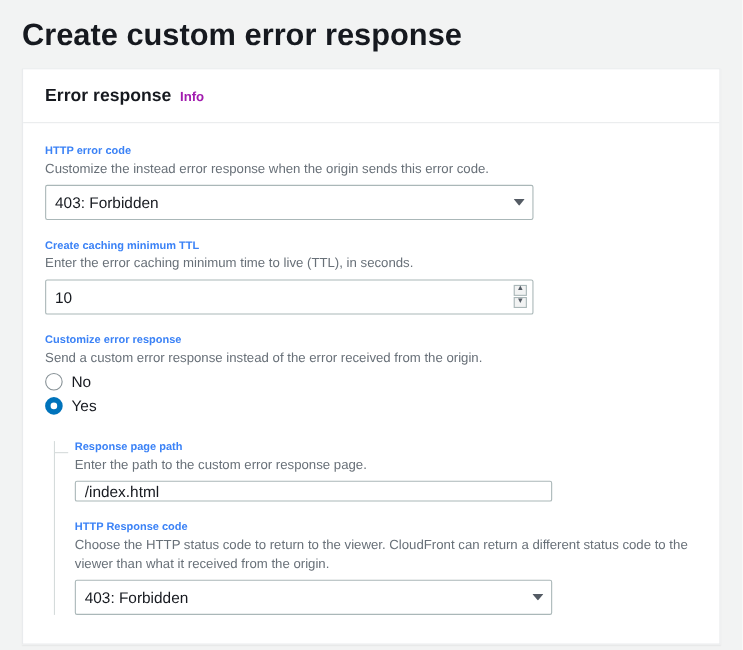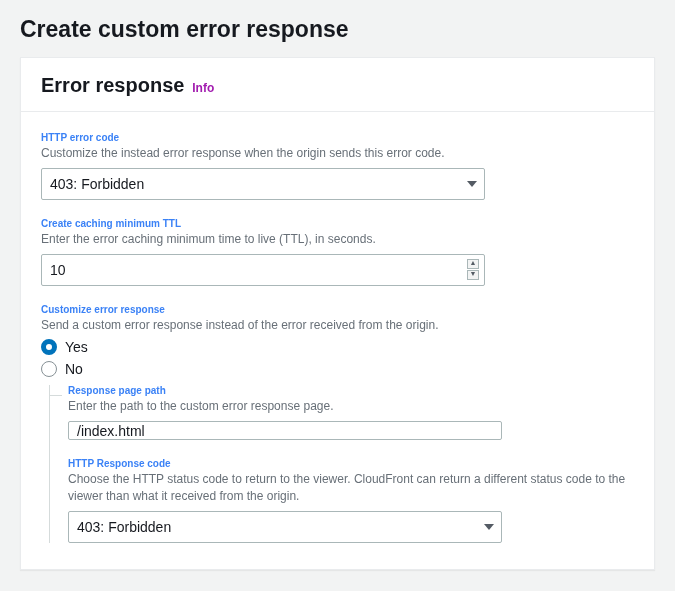--- a/index.html
+++ b/index.html
@@ -6,36 +6,36 @@
     body {
       font-family: "Amazon Ember", "Helvetica Neue", Arial, sans-serif;
       background: #f2f3f3;
       color: #16191f;
       font-size: 14px;
       width: 675px;
       height: 591px;
       padding: 10px 20px 20px 20px;
     }
     h1.page-title {
-      font-size: 23px;
+      font-size: 28px;
       font-weight: 700;
       margin-bottom: 14px;
       margin-top: 6px;
     }
     .panel {
       background: #fff;
       border: 1px solid #e9ebed;
       box-shadow: 0 1px 1px rgba(0,0,0,0.05);
     }
     .panel-header {
       padding: 16px 20px 14px 20px;
       border-bottom: 1px solid #e9ebed;
     }
     .panel-header h2 {
-      font-size: 20px;
+      font-size: 16px;
       font-weight: 700;
       display: inline;
     }
     .info-link {
       color: #a21caf;
       font-size: 12px;
       font-weight: 700;
       margin-left: 4px;
       cursor: pointer;
     }
@@ -138,21 +138,21 @@
     }
     .radio-circle.checked {
       border: 5px solid #0073bb;
     }
     .radio-label { font-size: 14px; }
     .indent-block {
       margin-left: 8px;
       border-left: 1px solid #d5dbdb;
       position: relative;
       padding-left: 18px;
-      margin-top: 8px;
+      margin-top: 24px;
     }
     .indent-block::before {
       content: "";
       position: absolute;
       left: 0;
       top: 10px;
       width: 12px;
       height: 1px;
       background: #d5dbdb;
     }
@@ -204,26 +204,26 @@
           <div class="stepper-btn">▼</div>
         </div>
       </div>
     </div>
 
     <div class="field" style="margin-bottom:4px;">
       <div class="field-label">Customize error response</div>
       <div class="field-hint">Send a custom error response instead of the error received from the origin.</div>
       <div class="radio-group">
         <div class="radio-row">
+          <span class="radio-circle"></span>
+          <span class="radio-label">No</span>
+        </div>
+        <div class="radio-row">
           <span class="radio-circle checked"></span>
           <span class="radio-label">Yes</span>
-        </div>
-        <div class="radio-row">
-          <span class="radio-circle"></span>
-          <span class="radio-label">No</span>
         </div>
       </div>
 
       <div class="indent-block">
         <div class="field">
           <div class="field-label">Response page path</div>
           <div class="field-hint">Enter the path to the custom error response page.</div>
           <input class="text-input" value="/index.html" style="">
         </div>
 

